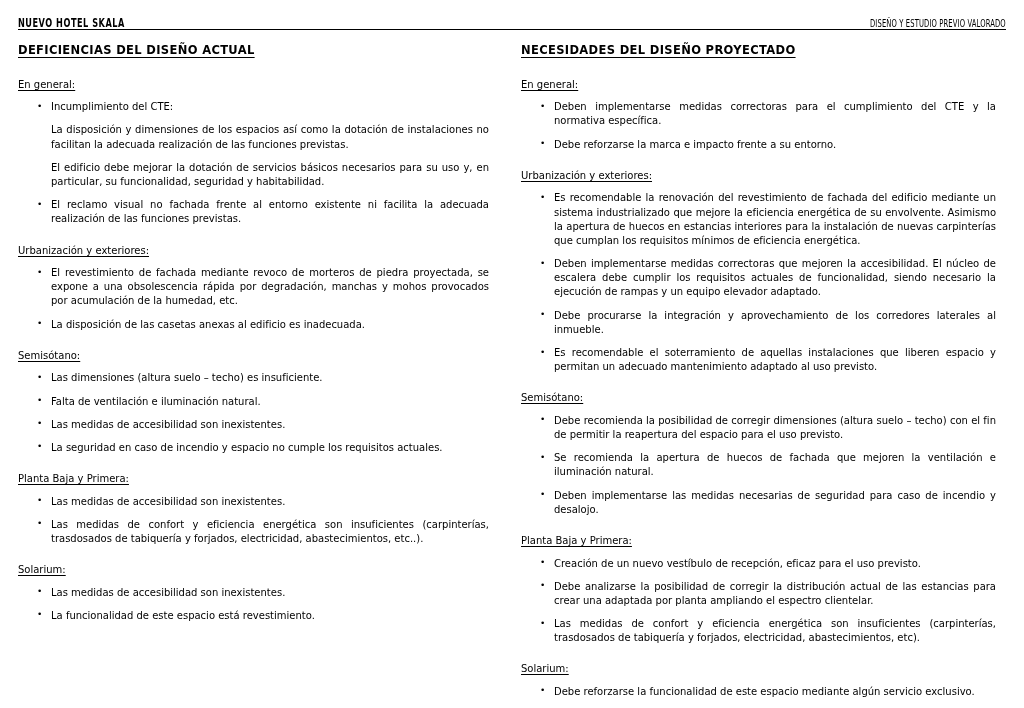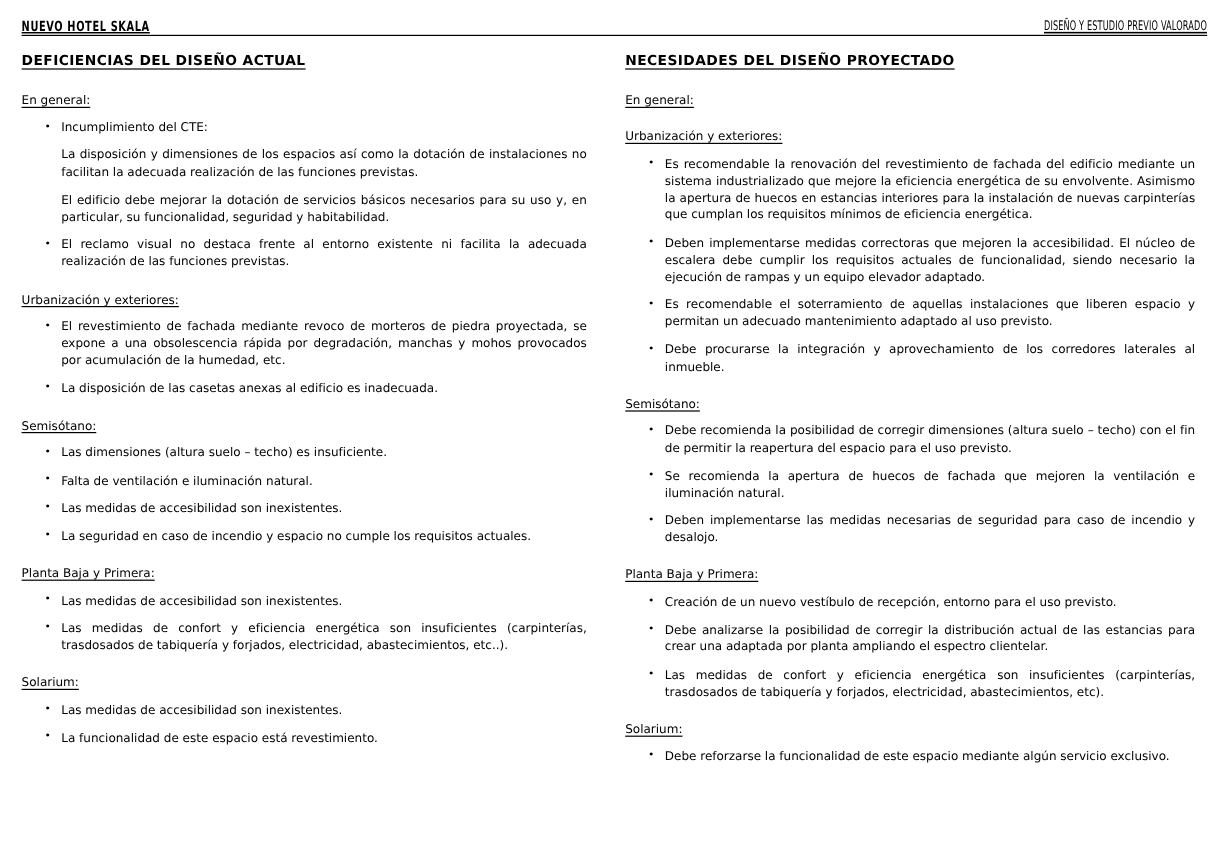--- a/index.html
+++ b/index.html
@@ -29,21 +29,20 @@
     top: 10px;
     left: 18px;
     width: 988px;
     height: 20px;
     border-bottom: 1.6px solid #000;
     display: flex;
     align-items: flex-end;
     justify-content: space-between;
     box-sizing: border-box;
     padding-bottom: 1px;
-    text-decoration: underline;
   }
   .header-brand {
     font-family: "DejaVu Sans", "Liberation Sans", sans-serif;
     font-weight: 700;
     font-size: 9.5px;
     letter-spacing: 0.6px;
     text-transform: uppercase;
     transform: scaleX(0.86) scaleY(1.22);
     transform-origin: left bottom;
     white-space: nowrap;
@@ -157,21 +156,21 @@
 
   <div class="columns">
 
     <div class="col col-left">
       <h1 class="section-title">DEFICIENCIAS DEL DISEÑO ACTUAL</h1>
       <div class="groups">
           <div class="group">
             <div class="sub-title">En general:</div>
             <ul class="bullets">
               <li><span>Incumplimiento del CTE:</span><p class="sub-para">La disposición y dimensiones de los espacios así como la dotación de instalaciones no facilitan la adecuada realización de las funciones previstas.</p><p class="sub-para">El edificio debe mejorar la dotación de servicios básicos necesarios para su uso y, en particular, su funcionalidad, seguridad y habitabilidad.</p></li>
-              <li><span>El reclamo visual no destaca frente al entorno existente ni facilita la adecuada realización de las funciones previstas.</span></li>
+              <li><span>El reclamo visual no fachada frente al entorno existente ni facilita la adecuada realización de las funciones previstas.</span></li>
             </ul>
           </div>
           <div class="group">
             <div class="sub-title">Urbanización y exteriores:</div>
             <ul class="bullets">
               <li><span>El revestimiento de fachada mediante revoco de morteros de piedra proyectada, se expone a una obsolescencia rápida por degradación, manchas y mohos provocados por acumulación de la humedad, etc.</span></li>
               <li><span>La disposición de las casetas anexas al edificio es inadecuada.</span></li>
             </ul>
           </div>
           <div class="group">
@@ -198,42 +197,46 @@
             </ul>
           </div>
         </div>
     </div>
 
     <div class="col col-right">
       <h1 class="section-title">NECESIDADES DEL DISEÑO PROYECTADO</h1>
       <div class="groups">
           <div class="group">
             <div class="sub-title">En general:</div>
+            <ul class="bullets">
+              <li><span>Deben implementarse medidas correctoras para el cumplimiento del CTE y la normativa específica.</span></li>
+              <li><span>Debe reforzarse la marca e impacto frente a su entorno.</span></li>
+            </ul>
           </div>
           <div class="group">
             <div class="sub-title">Urbanización y exteriores:</div>
             <ul class="bullets">
               <li><span>Es recomendable la renovación del revestimiento de fachada del edificio mediante un sistema industrializado que mejore la eficiencia energética de su envolvente. Asimismo la apertura de huecos en estancias interiores para la instalación de nuevas carpinterías que cumplan los requisitos mínimos de eficiencia energética.</span></li>
               <li><span>Deben implementarse medidas correctoras que mejoren la accesibilidad. El núcleo de escalera debe cumplir los requisitos actuales de funcionalidad, siendo necesario la ejecución de rampas y un equipo elevador adaptado.</span></li>
+              <li><span>Debe procurarse la integración y aprovechamiento de los corredores laterales al inmueble.</span></li>
               <li><span>Es recomendable el soterramiento de aquellas instalaciones que liberen espacio y permitan un adecuado mantenimiento adaptado al uso previsto.</span></li>
-              <li><span>Debe procurarse la integración y aprovechamiento de los corredores laterales al inmueble.</span></li>
             </ul>
           </div>
           <div class="group">
             <div class="sub-title">Semisótano:</div>
             <ul class="bullets">
               <li><span>Debe recomienda la posibilidad de corregir dimensiones (altura suelo – techo) con el fin de permitir la reapertura del espacio para el uso previsto.</span></li>
               <li><span>Se recomienda la apertura de huecos de fachada que mejoren la ventilación e iluminación natural.</span></li>
               <li><span>Deben implementarse las medidas necesarias de seguridad para caso de incendio y desalojo.</span></li>
             </ul>
           </div>
           <div class="group">
             <div class="sub-title">Planta Baja y Primera:</div>
             <ul class="bullets">
-              <li><span>Creación de un nuevo vestíbulo de recepción, entorno para el uso previsto.</span></li>
+              <li><span>Creación de un nuevo vestíbulo de recepción, eficaz para el uso previsto.</span></li>
               <li><span>Debe analizarse la posibilidad de corregir la distribución actual de las estancias para crear una adaptada por planta ampliando el espectro clientelar.</span></li>
               <li><span>Las medidas de confort y eficiencia energética son insuficientes (carpinterías, trasdosados de tabiquería y forjados, electricidad, abastecimientos, etc).</span></li>
             </ul>
           </div>
           <div class="group">
             <div class="sub-title">Solarium:</div>
             <ul class="bullets">
               <li><span>Debe reforzarse la funcionalidad de este espacio mediante algún servicio exclusivo.</span></li>
             </ul>
           </div>

